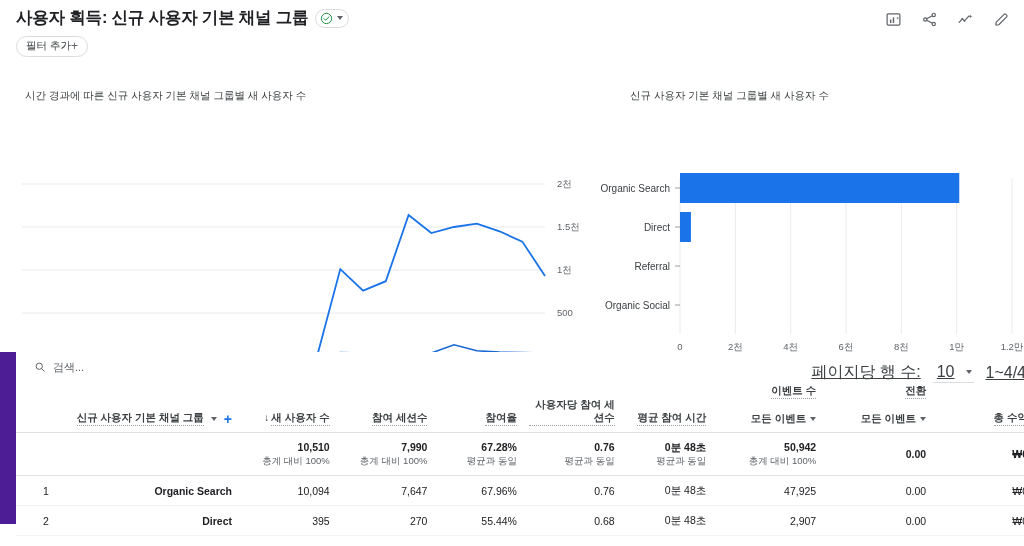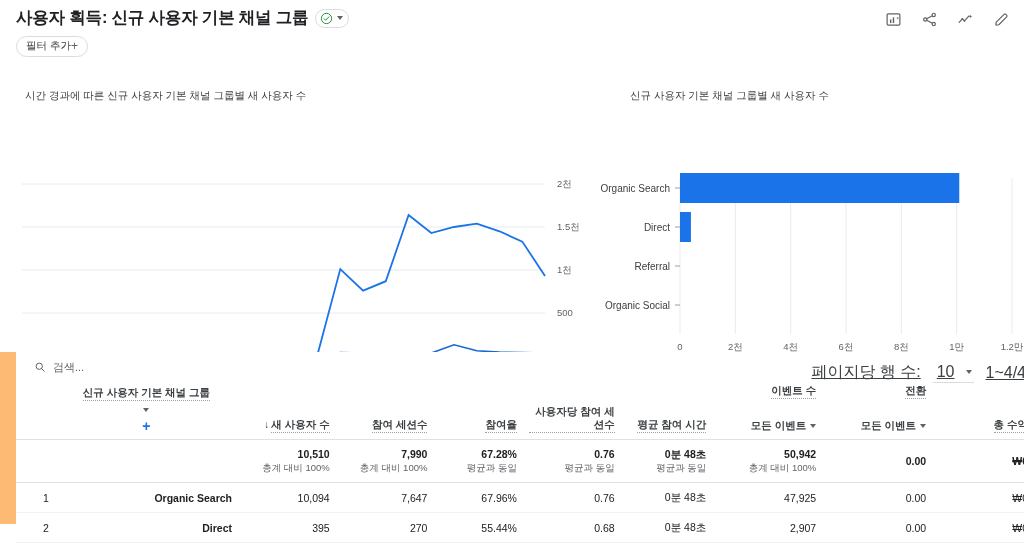--- a/index.html
+++ b/index.html
@@ -3,21 +3,21 @@
 <meta charset="utf-8">
 <style>
   html,body{margin:0;padding:0;}
   body{
     width:1024px;height:546px;overflow:hidden;
     background:#ffffff;
     font-family:"Liberation Sans","DejaVu Sans",sans-serif;
     color:#202124;
     -webkit-font-smoothing:antialiased;
   }
-  .app{width:1024px;height:524px;position:relative;background:#fdba74;}
+  .app{width:1024px;height:524px;position:relative;background:#4c1d95;}
 
   
   .header{
     position:relative;height:62px;background:#ffffff;
     padding:0 16px;box-sizing:border-box;
   }
   .title-row{display:flex;align-items:center;gap:7px;padding-top:7px;}
   .page-title{
     font-size:16.5px;font-weight:700;color:#202124;letter-spacing:-0.2px;
     white-space:nowrap;
@@ -100,23 +100,23 @@
     vertical-align:bottom;padding:0 12px 6px 0;font-weight:700;color:#3c4043;
     border-bottom:1px solid #e0e0e0;height:44px;box-sizing:border-box;
   }
   th.dim-head{text-align:left;padding-left:0;}
   th.num-head{text-align:right;}
   .head-label{
     display:inline-block;border-bottom:1px dotted #9aa0a6;padding-bottom:1px;line-height:1.25;
   }
   .head-sub{
     display:flex;align-items:center;gap:4px;justify-content:flex-end;
-    margin-top:20px;color:#3c4043;
-  }
-  .dim-head-inner{display:flex;align-items:center;gap:7px;justify-content:flex-end;flex-direction:column;}
+    margin-top:13px;color:#3c4043;
+  }
+  .dim-head-inner{display:flex;align-items:center;gap:7px;justify-content:flex-end;}
   .plus-blue{color:#1a73e8;font-size:14px;line-height:1;cursor:pointer;}
   .sort-arrow{font-size:10px;margin-right:2px;}
   .totals-row td{
     font-weight:700;text-align:right;padding:7px 12px 7px 0;color:#202124;
     border-bottom:1px solid #e0e0e0;line-height:1.35;
   }
   .totals-sub{font-weight:400;color:#5f6368;font-size:9.5px;display:block;margin-top:1px;}
   tbody tr.data-row td{
     text-align:right;padding:0 12px 0 0;height:29px;color:#202124;
     border-bottom:1px solid #f1f3f4;

